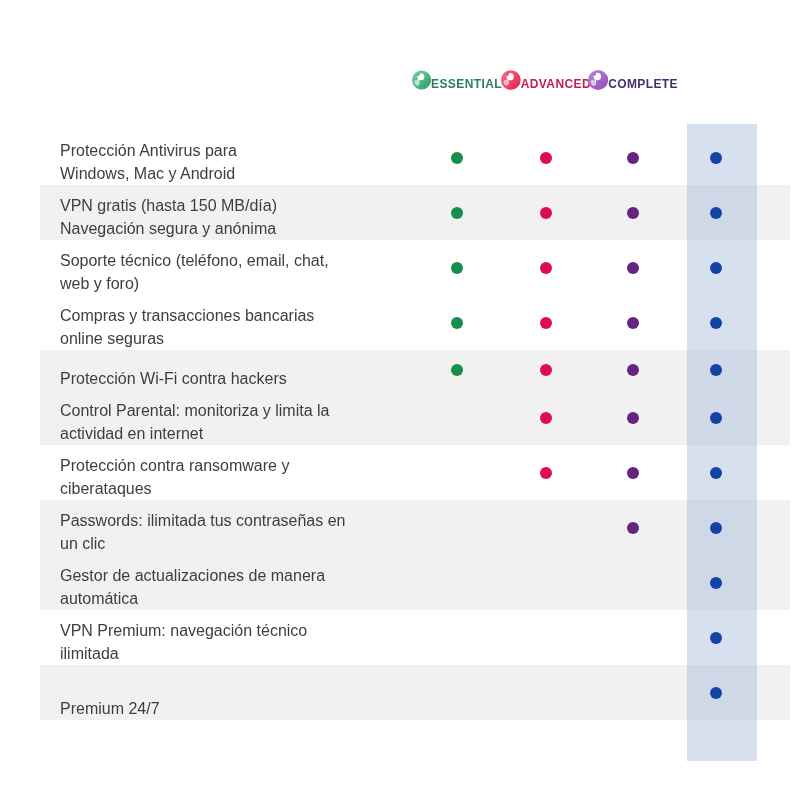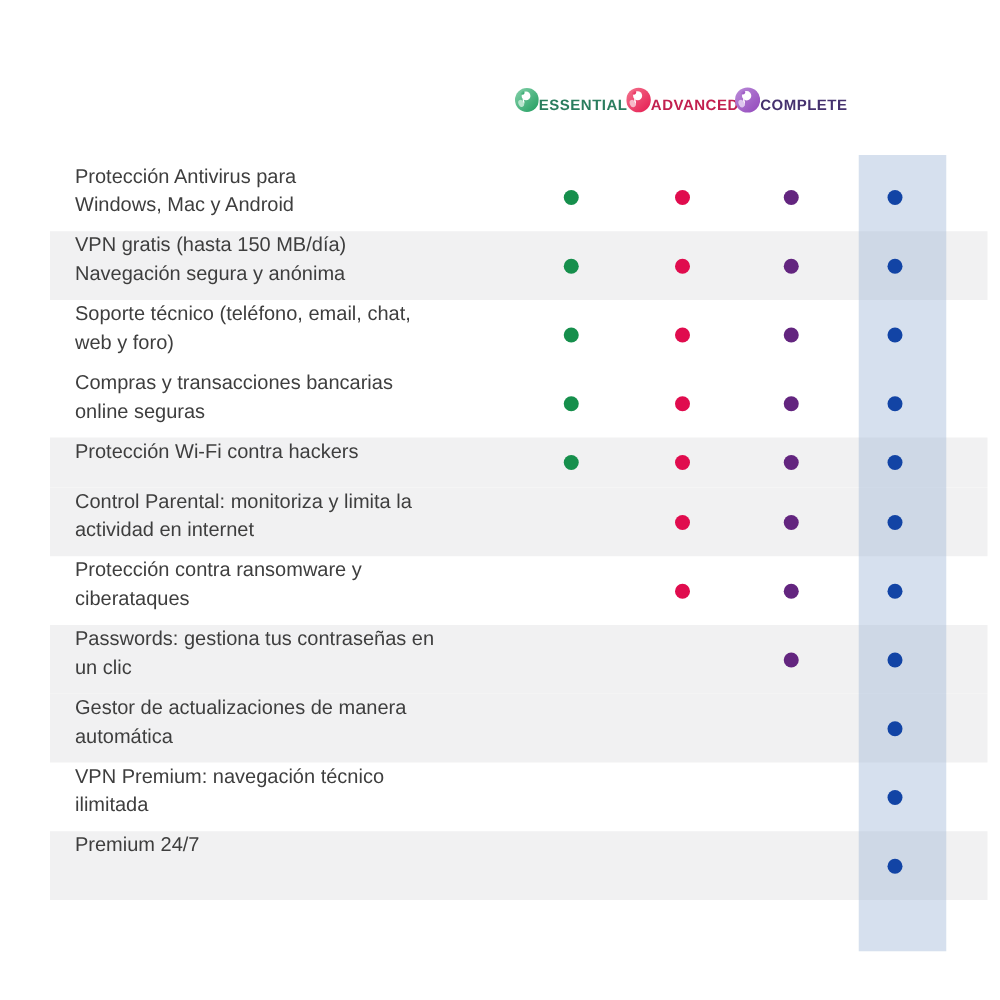--- a/index.html
+++ b/index.html
@@ -15,21 +15,21 @@
   .plan-logo{display:block;}
   .plan-label{
     margin-top:8px;font-size:12px;font-weight:700;letter-spacing:.4px;
     white-space:nowrap;
   }
   #premium-band{
     position:absolute;left:687px;top:124px;width:70px;height:637px;
     background:rgba(157,180,214,.42);z-index:1;
   }
   #rows{position:absolute;left:40px;top:130px;width:750px;}
-  .frow{position:relative;display:flex;align-items:flex-start;}
+  .frow{position:relative;display:flex;align-items:flex-end;}
   .frow.gray{background:#f1f1f2;}
   .ftext{padding-left:20px;font-size:16px;line-height:23px;color:#3e3e3e;max-width:380px;}
   .dot{
     position:absolute;top:50%;margin-top:-6px;width:12px;height:12px;
     border-radius:50%;z-index:2;
   }
 </style>
 </head>
 <body>
 
@@ -148,21 +148,21 @@
         <div class="ftext">
           <div>Protección contra ransomware y</div>
           <div>ciberataques</div>
         </div>
         <span class="dot" style="left: 500px; background: rgb(224, 12, 78);"></span>
         <span class="dot" style="left: 587px; background: rgb(99, 37, 127);"></span>
         <span class="dot" style="left: 670px; background: rgb(18, 68, 165);"></span>
       </div>
       <div class="frow gray" style="height: 55px;">
         <div class="ftext">
-          <div>Passwords: gestiona tus contraseñas en</div>
+          <div>Passwords: ilimitada tus contraseñas en</div>
           <div>un clic</div>
         </div>
         <span class="dot" style="left: 587px; background: rgb(99, 37, 127);"></span>
         <span class="dot" style="left: 670px; background: rgb(18, 68, 165);"></span>
       </div>
       <div class="frow gray" style="height: 55px;">
         <div class="ftext">
           <div>Gestor de actualizaciones de manera</div>
           <div>automática</div>
         </div>

